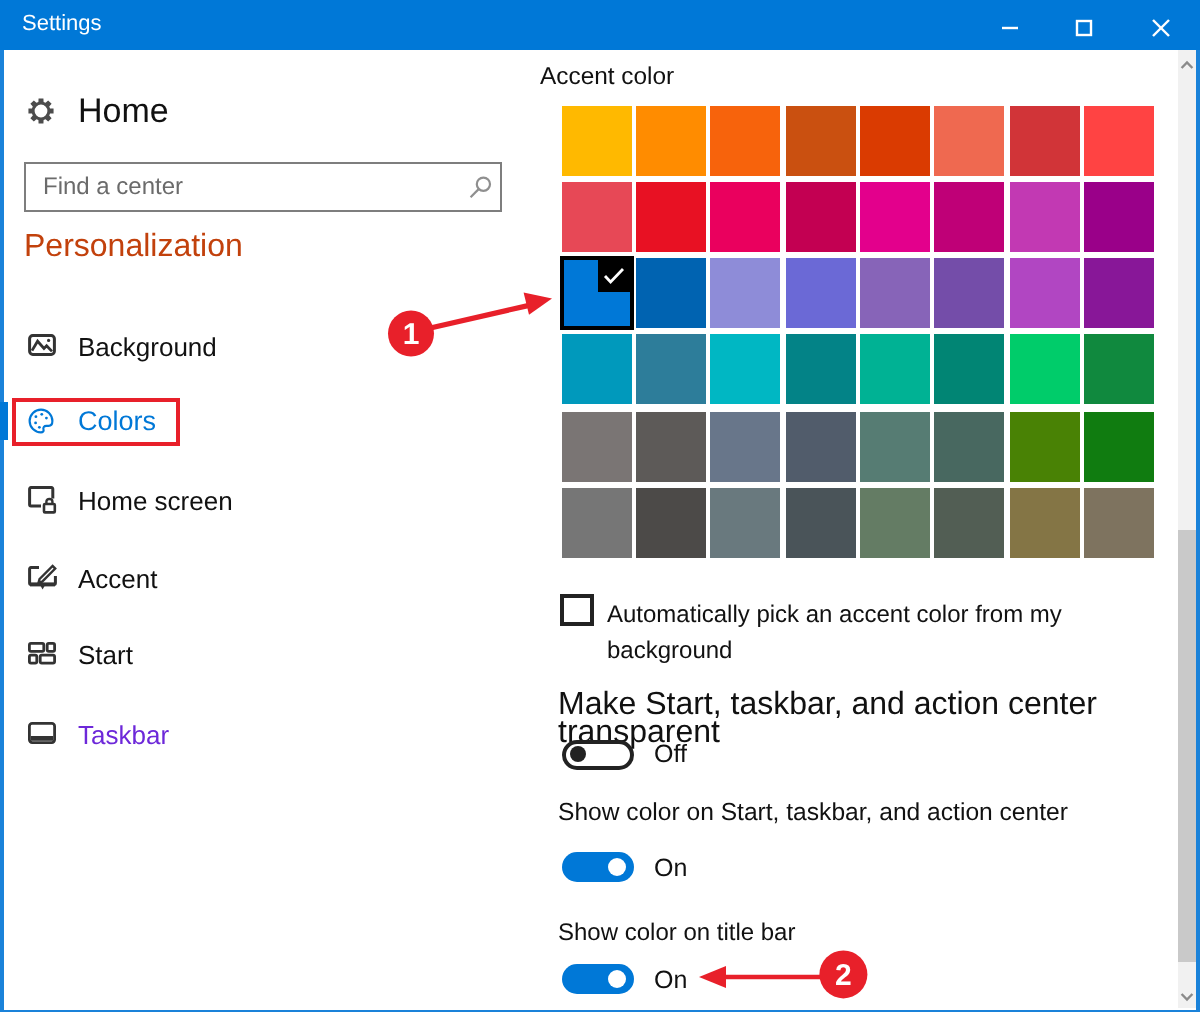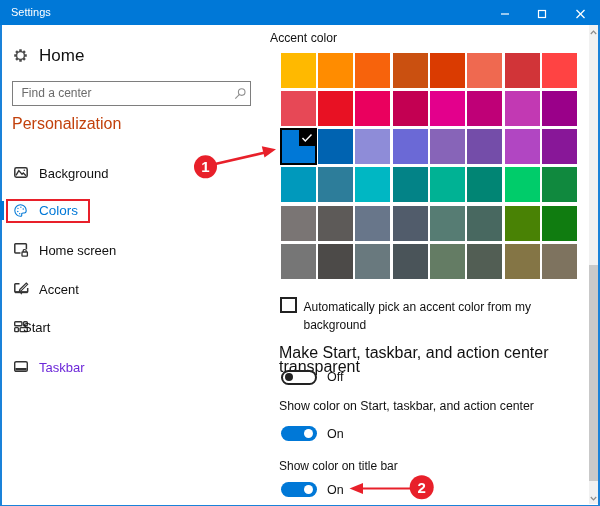--- a/index.html
+++ b/index.html
@@ -70,21 +70,21 @@
   <path d="M5.8 8.5 L12.3 2 L13.6 3.3 L7.1 9.8 L5.3 10.3 Z" fill="none" stroke="#333" stroke-width="1.2"></path>
 </svg>
 <div class="abs" style="left:39px;top:281.5px;height:15px;line-height:15px;font-size:13px;color:#111">Accent</div>
 
 <svg class="abs" style="left:14px;top:321px" width="14" height="12" viewBox="0 0 14 12">
   <rect x="0.7" y="0.7" width="7.2" height="4" rx="0.8" fill="none" stroke="#333" stroke-width="1.4"></rect>
   <rect x="9.6" y="0.7" width="3.7" height="4" rx="0.8" fill="none" stroke="#333" stroke-width="1.4"></rect>
   <rect x="0.7" y="6.6" width="3.7" height="4" rx="0.8" fill="none" stroke="#333" stroke-width="1.4"></rect>
   <rect x="6.1" y="6.6" width="7.2" height="4" rx="0.8" fill="none" stroke="#333" stroke-width="1.4"></rect>
 </svg>
-<div class="abs" style="left:23px;top:320px;height:15px;line-height:15px;font-size:13px;color:#111">Start</div>
+<div class="abs" style="left:39px;top:320px;height:15px;line-height:15px;font-size:13px;color:#111">Start</div>
 
 <svg class="abs" style="left:14px;top:361px" width="14" height="11" viewBox="0 0 14 11">
   <rect x="0.7" y="0.7" width="12.6" height="9.6" rx="1.4" fill="none" stroke="#333" stroke-width="1.4"></rect>
   <rect x="1.4" y="7" width="11.2" height="2.4" fill="#333"></rect>
 </svg>
 <div class="abs" style="left:39px;top:359.5px;height:15px;line-height:15px;font-size:13px;color:#6d28d9">Taskbar</div>
 
 <div class="abs" style="left:270px;top:31px;height:14px;line-height:14px;font-size:12.2px;color:#111">Accent color</div>
 
 <div style="position:absolute;left:280.8px;top:52.7px;width:35.0px;height:35.2px;background:#FFB900"></div>

